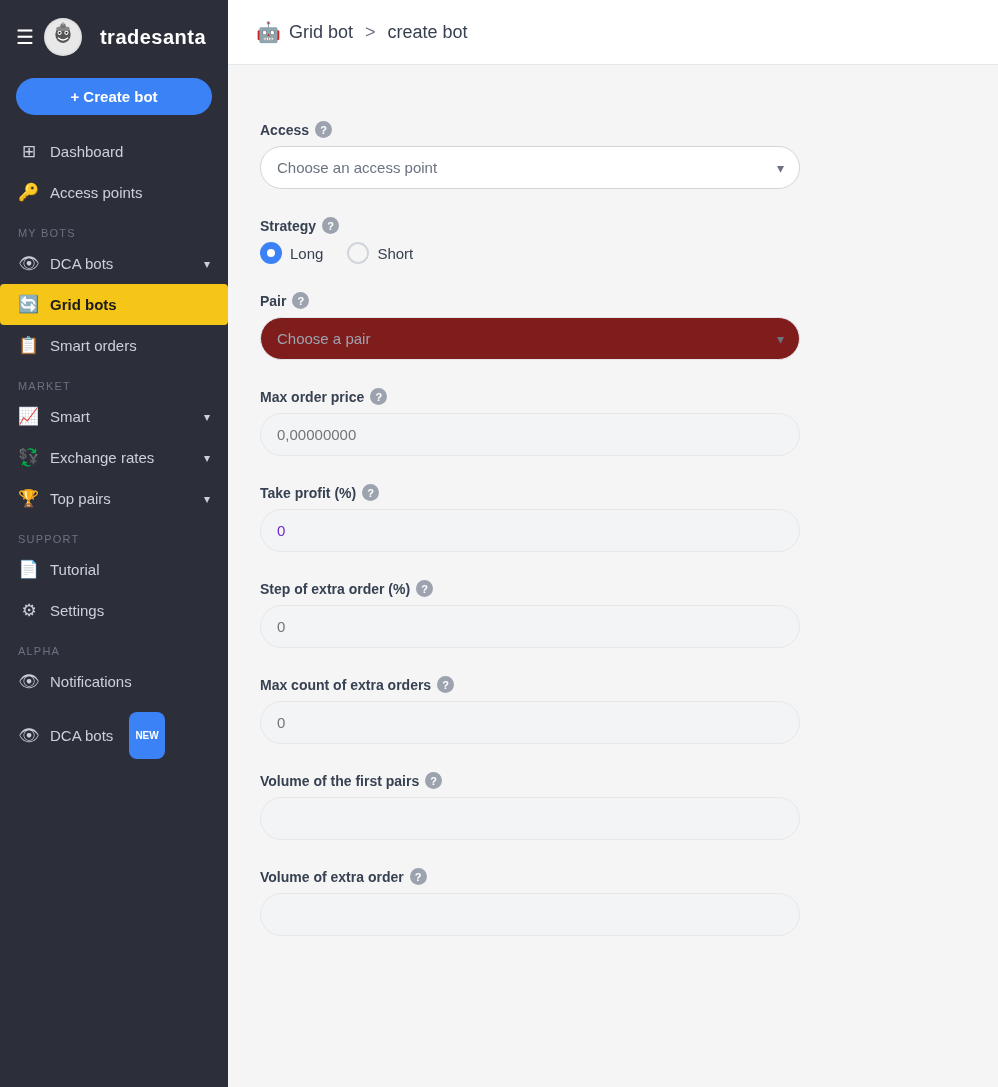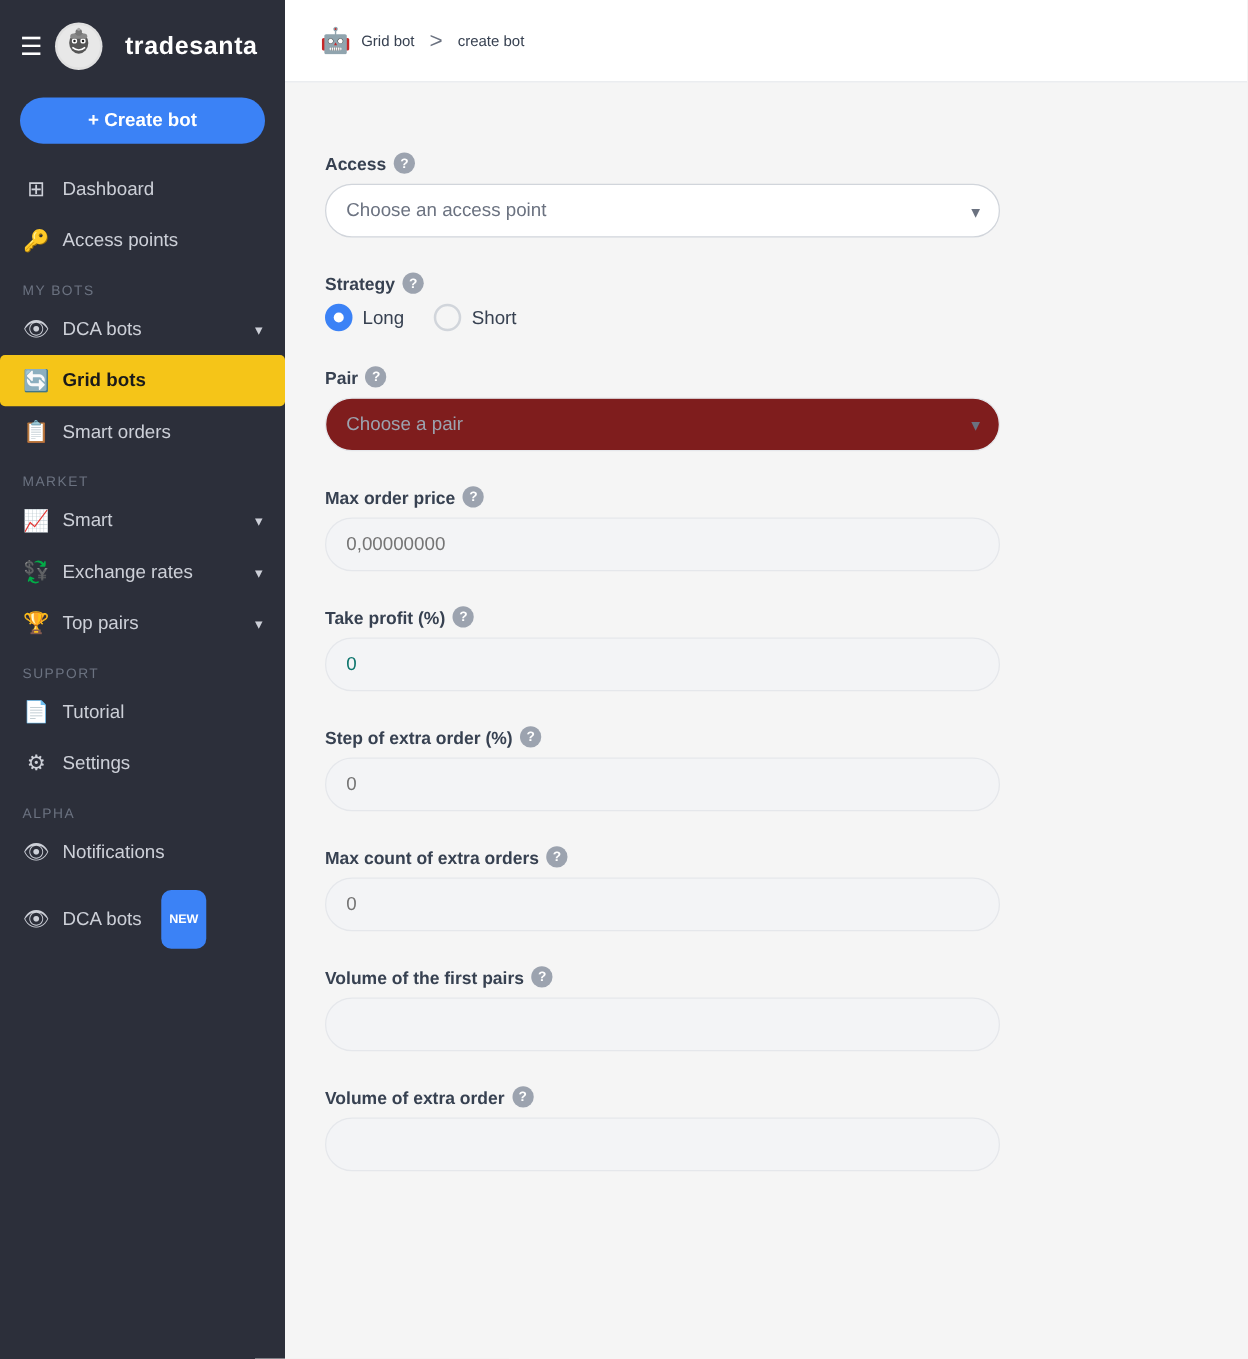--- a/index.html
+++ b/index.html
@@ -117,21 +117,21 @@
       display: flex;
       align-items: center;
       gap: 8px;
       border-bottom: 1px solid #e5e7eb;
       position: sticky;
       top: 0;
       z-index: 10;
     }
     .breadcrumb-icon { font-size: 20px; }
     .breadcrumb-text {
-      font-size: 12px;
+      font-size: 18px;
       font-weight: 500;
       color: #374151;
     }
     .breadcrumb-separator { color: #6b7280; font-size: 18px; margin: 0 4px; }
 
     .form-container {
       padding: 28px 32px;
       max-width: 820px;
     }
     .form-section-label {
@@ -222,21 +222,21 @@
       background: #fff;
     }
 
     
     .text-input {
       width: 540px;
       padding: 12px 16px;
       border: 1.5px solid #e5e7eb;
       border-radius: 24px;
       font-size: 15px;
-      color: #0f766e;
+      color: #6d28d9;
       background: #f3f4f6;
       outline: none;
     }
 
     
     .pair-select-wrapper {
       position: relative;
       width: 540px;
     }
     .pair-select {

